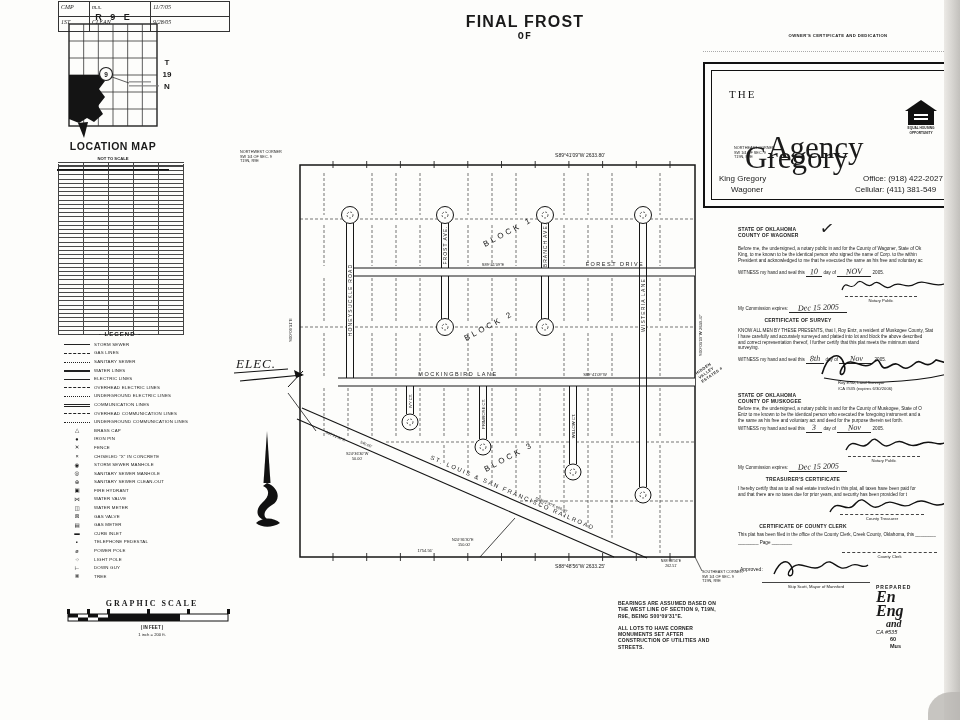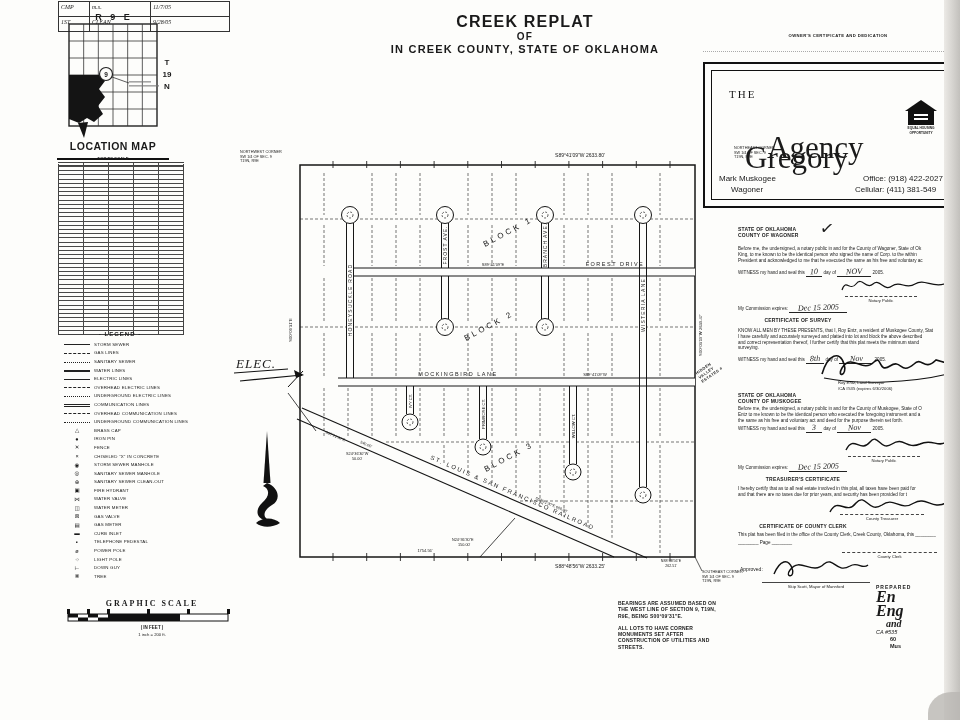--- a/index.html
+++ b/index.html
@@ -13,33 +13,33 @@
   .tiny{font-size:3.8px;line-height:4.6px;}
   .cert-h{font-size:5px;line-height:6.2px;font-weight:bold;letter-spacing:.2px;white-space:nowrap;}
   .cert-p{font-size:4.6px;line-height:5.8px;white-space:nowrap;}
   .cap{font-size:4.2px;white-space:nowrap;}
   .overline-d{border-top:1px dashed #444;}
   .overline-s{border-top:1px solid #444;}
   .blank{display:inline-block;border-bottom:.8px solid #222;text-align:center;vertical-align:baseline;}
   
   #title-block{left:350px;top:12px;width:350px;text-align:center;font-weight:bold;letter-spacing:1.2px;}
   #title-block .t1{font-size:16px;line-height:19px;}
-  #title-block .t2{font-size:10px;line-height:12px;}
+  #title-block .t2{font-size:10px;line-height:12px;font-family:Liberation Mono, monospace;}
   #title-block .t3{font-size:13.5px;line-height:16px;}
   #title-block .t4{font-size:11px;line-height:13px;}
   
   #rev-table{left:58px;top:1px;width:170px;border:1px solid #333;}
   #rev-table .row{display:flex;height:14px;border-bottom:1px solid #333;}
   #rev-table .row:last-child{border-bottom:none;}
   #rev-table .c{border-right:1px solid #333;font-size:6px;padding:2px 2px 0;
      font-family:"Liberation Serif",serif;font-style:italic;overflow:hidden;white-space:nowrap;}
   #rev-table .c1{width:26px;} #rev-table .c2{width:56px;} #rev-table .c3{flex:1;border-right:none;}
   
   #loc-title{left:57px;top:140px;width:112px;text-align:center;font-size:10.5px;font-weight:bold;
-     letter-spacing:.5px;border-bottom:2px solid #111;padding-bottom:6px;}
+     letter-spacing:.5px;border-bottom:2px solid #111;padding-bottom:17px;}
   #loc-sub{left:57px;top:156px;width:112px;text-align:center;font-size:4.2px;font-weight:bold;}
   
   #curve-table{left:58px;top:162px;width:124px;height:168px;border:1.5px solid #222;border-top:4px double #222;
      background-image:
        repeating-linear-gradient(to bottom,#2a2a2a 0 1.1px,rgba(0,0,0,0) 1.1px 4.2px),
        repeating-linear-gradient(to right,rgba(0,0,0,0) 0 24px,#2a2a2a 24px 25px);
      opacity:.85;}
   
   #legend{left:60px;top:331px;width:175px;}
   #legend .lt{text-align:center;font-size:6px;font-weight:bold;letter-spacing:1px;margin-bottom:3px;width:120px;}
@@ -128,23 +128,22 @@
     <rect x="72" y="71" width="22" height="1.6" fill="#777" opacity="0.65"></rect>
     <rect x="72" y="75" width="30" height="1.6" fill="#777" opacity="0.65"></rect>
     <text x="110" y="55" text-anchor="middle" font-size="8" font-weight="bold">T</text>
     <text x="110" y="67" text-anchor="middle" font-size="8" font-weight="bold">19</text>
     <text x="110" y="79" text-anchor="middle" font-size="8" font-weight="bold">N</text>
   </svg>
   <div id="loc-title" class="abs">LOCATION MAP</div>
   <div id="loc-sub" class="abs">NOT TO SCALE</div>
 
   <div id="title-block" class="abs">
-    <div class="t1">CREEK REPLAT</div>
+    <div class="t1">FINAL FROST</div>
     <div class="t2">OF</div>
-    <div class="t4">IN CREEK COUNTY, STATE OF OKLAHOMA</div>
   </div>
 
   <div id="curve-table" class="abs"></div>
 
   <div id="legend" class="abs">
     <div class="lt">- LEGEND -</div>
     <div class="lgrow">
         <span class="lgsym"><span class="ls"></span></span>
         <span class="lglab">STORM SEWER</span>
       </div>
@@ -499,21 +498,21 @@
     <div class="n2">Agency</div>
     <div id="eho">
       <div class="house">
         <div class="roof"></div>
           <div class="body"></div>
           <div class="eq"></div>
       </div>
       <div class="cap3">EQUAL HOUSING</div>
       <div class="cap3">OPPORTUNITY</div>
     </div>
-    <div class="mg">Mark Muskogee</div>
+    <div class="mg">King Gregory</div>
     <div class="br">Wagoner</div>
     <div class="of">Office: (918) 422-2027</div>
     <div class="ce">Cellular: (411) 381-549</div>
   </div>
 
   <div id="checkmark" class="abs">✓</div>
   <div id="stamp" class="abs">HIDDEN
 VALLEY
 ESTATES #</div>
 

